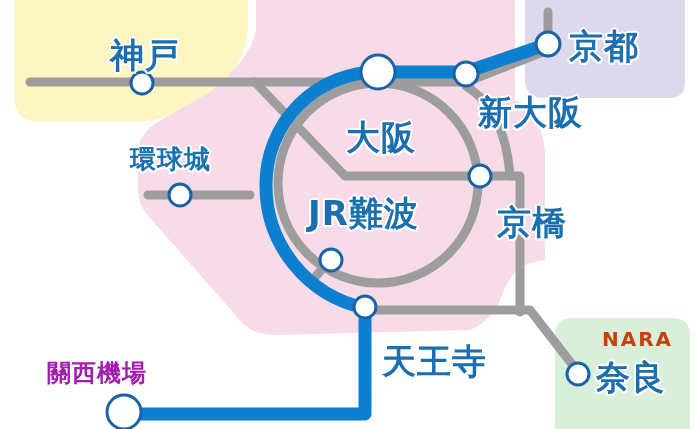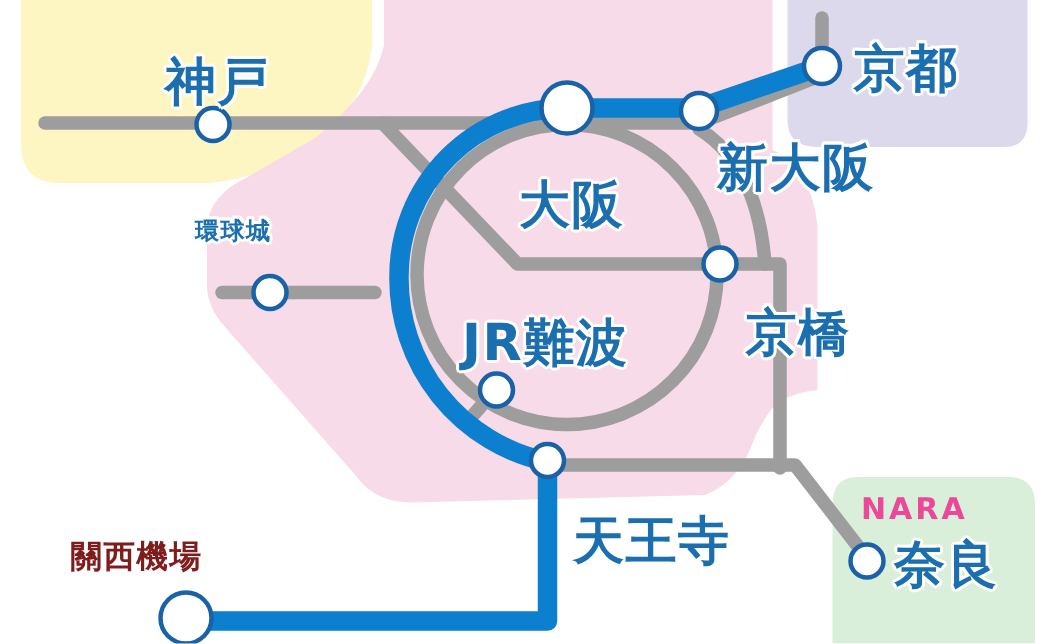--- a/index.html
+++ b/index.html
@@ -7,24 +7,24 @@
   svg.map { position: absolute; left: 0; top: 0; }
   .label {
     position: absolute;
     color: #1b6fae;
     font-weight: bold;
     font-family: "DejaVu Sans", sans-serif;
     white-space: nowrap;
     text-shadow: 2px 0 0 #fff, -2px 0 0 #fff, 0 2px 0 #fff, 0 -2px 0 #fff, 1.5px 1.5px 0 #fff, -1.5px -1.5px 0 #fff, 1.5px -1.5px 0 #fff, -1.5px 1.5px 0 #fff;
     line-height: 1;
   }
-  .label.big { font-size: 21px; color: #7f1d1d; letter-spacing: 1px; }
+  .label.big { font-size: 24px; color: #a21caf; letter-spacing: 1px; }
   .label.mid { font-size: 34px; letter-spacing: 1px; }
-  .label.sm { font-size: 16px; letter-spacing: 1px; }
-  .label.nara-en { color: #ec4899; font-size: 20px; letter-spacing: 2px; text-shadow: none; }
+  .label.sm { font-size: 26px; letter-spacing: 1px; }
+  .label.nara-en { color: #c2410c; font-size: 20px; letter-spacing: 2px; text-shadow: none; margin-left: 28px; }
 </style>
 </head>
 <body>
 
 <svg class="map" width="697" height="429" viewBox="0 0 697 429">
 
   <path d="M14,0 L248,0 L248,30 Q244,70 210,95 Q180,118 140,122 L40,122 Q14,122 14,96 Z" fill="#fdf6c3"></path>
   <path d="M256,0 L515,0 L515,100 Q540,110 545,150 L545,260 Q525,262 515,272 Q505,285 500,300 Q490,322 470,330 L275,335 Q250,335 238,318 L150,218 Q138,205 138,190 L138,150 Q140,130 165,118 L210,92 Q250,60 256,30 Z" fill="#f7dbe8"></path>
   <path d="M525,0 L685,0 L685,82 Q685,98 669,98 L545,98 Q525,98 525,80 Z" fill="#dcd9ec"></path>
   <path d="M572,318 L672,318 Q690,318 690,336 L690,429 L555,429 L555,336 Q555,318 572,318 Z" fill="#d9efd9"></path>
@@ -66,17 +66,17 @@
     <circle cx="578" cy="374" r="11"></circle>
   </g>
 </svg>
 
 <div class="label mid" style="left:110px; top:38px;">神戸</div>
 <div class="label sm" style="left:130px; top:146px;">環球城</div>
 <div class="label mid" style="left:346px; top:120px;">大阪</div>
 <div class="label mid" style="left:478px; top:95px;">新大阪</div>
 <div class="label mid" style="left:569px; top:30px;font-family:Liberation Serif, serif;">京都</div>
 <div class="label mid" style="left:497px; top:205px;">京橋</div>
-<div class="label mid" style="left:308px; top:212px;">JR難波</div>
+<div class="label mid" style="left:308px; top:196px;">JR難波</div>
 <div class="label mid" style="left:382px; top:344px;">天王寺</div>
 <div class="label big" style="left:47px; top:361px;">關西機場</div>
 <div class="label nara-en" style="left:574px; top:329px;">NARA</div>
 <div class="label mid" style="left:596px; top:360px;text-align:right;">奈良</div>
 
 </body></html>

